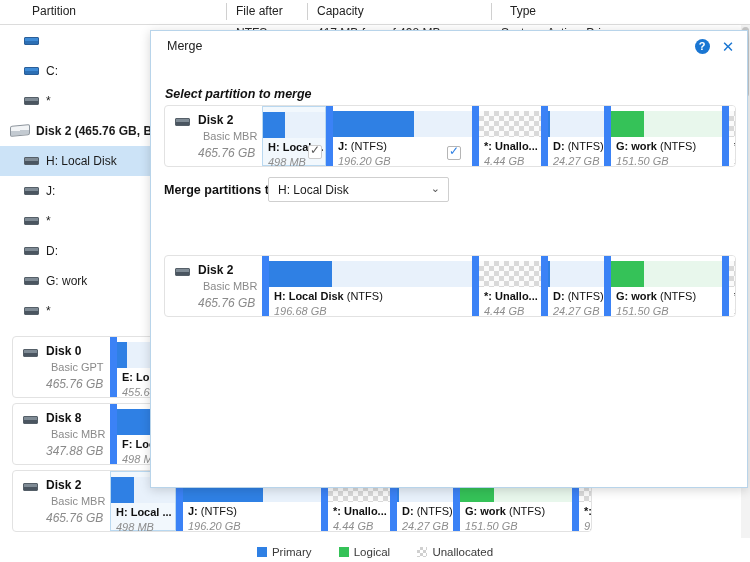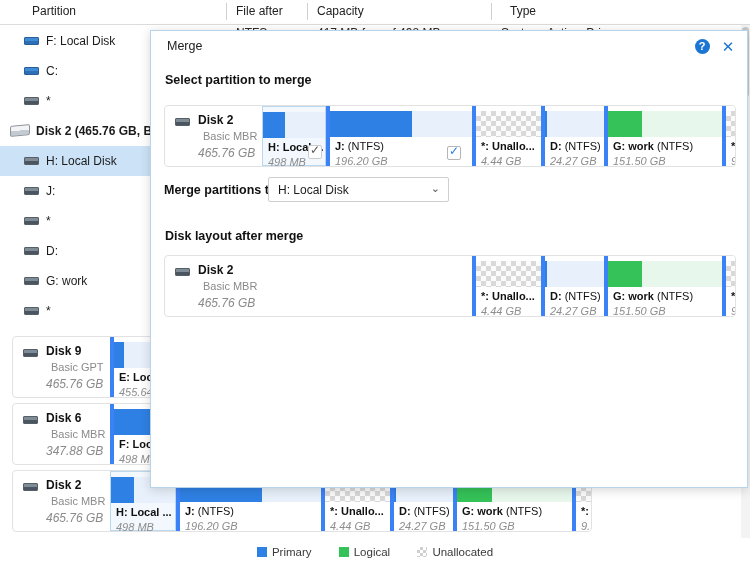--- a/index.html
+++ b/index.html
@@ -85,21 +85,21 @@
   .disk-info .di-type {
     position: absolute; left: 38px; top: 24px; font-size: 11px; color: #8a8a8a;
   }
   .disk-info .di-size {
     position: absolute; left: 33px; top: 40px; font-size: 12px;
     color: #8a8a8a; font-style: italic;
   }
   .parts { position: absolute; left: 97px; top: 0; bottom: 0; right: 0; }
   .part {
     position: absolute; top: 0; bottom: 0;
-    border-left: 4px solid #3b82f6;
+    border-left: 7px solid #3b82f6;
     background: #fff;
   }
   .part .bar {
     position: absolute; left: 0; right: 0; top: 5px; height: 26px;
   }
   .part .bar .fill { position: absolute; left: 0; top: 0; bottom: 0; }
   .part .p-name {
     position: absolute; left: 5px; top: 34px; font-size: 11px;
     font-weight: bold; color: #111; white-space: nowrap;
   }
@@ -235,21 +235,20 @@
 
     <div class="row-under">
       <span style="left:236px;">NTFS</span>
       <span style="left:317px;">417 MB     free of 498 MB</span>
       <span style="left:501px;">System, Active, Primary</span>
     </div>
 
     <div id="tree">
       <div class="tree-item">
         <span class="hdd-ico blue"></span>
-        <span class="t-label">F: Local Disk</span>
       </div>
       <div class="tree-item">
         <span class="hdd-ico blue"></span>
         <span class="t-label">C:</span>
       </div>
       <div class="tree-item">
         <span class="hdd-ico"></span>
         <span class="t-label">*</span>
       </div>
       <div class="tree-item disk">
@@ -282,39 +281,39 @@
       </div>
       <div class="tree-item">
         <span class="hdd-ico"></span>
         <span class="t-label">I: Download</span>
       </div>
     </div>
 
     <div class="disk-card" style="left:12px; top:336px; width:580px; height:62px;">
       <div class="disk-info">
         <span class="di-ico"></span>
-        <span class="di-name">Disk 9</span>
+        <span class="di-name">Disk 0</span>
         <span class="di-type">Basic GPT</span>
         <span class="di-size">465.76 GB</span>
       </div>
       <div class="parts">
         <div class="part" style="left:0; width:483px;">
           <div class="bar bar-primary-bg">
             <div class="fill bar-primary-fill" style="width:2%;"></div>
           </div>
           <div class="p-name"><span>E: Local Dis</span></div>
           <div class="p-size">455.64 GB</div>
         </div>
       </div>
     </div>
 
     <div class="disk-card" style="left:12px; top:403px; width:580px; height:62px;">
       <div class="disk-info">
         <span class="di-ico"></span>
-        <span class="di-name">Disk 6</span>
+        <span class="di-name">Disk 8</span>
         <span class="di-type">Basic MBR</span>
         <span class="di-size">347.88 GB</span>
       </div>
       <div class="parts">
         <div class="part" style="left:0; width:483px;">
           <div class="bar bar-primary-bg">
             <div class="fill bar-primary-fill" style="width:36%;"></div>
           </div>
           <div class="p-name"><span>F: Local ...</span></div>
           <div class="p-size">498 MB</div>
@@ -401,21 +400,21 @@
   <div id="dialog">
 
     <div id="dlg-titlebar">
       <div id="dlg-title">Merge</div>
       <div class="dlg-btn" id="dlg-help">
         <span class="circ">?</span>
       </div>
       <div class="dlg-btn" id="dlg-close">✕</div>
     </div>
 
-    <div class="dlg-section-title" style="left:14px; top:42px;">Select partition to merge</div>
+    <div class="dlg-section-title" style="left:14px; top:56px;font-style:italic;">Select partition to merge</div>
 
     <div id="sel-strip" class="disk-card">
       <div class="disk-info">
         <span class="di-ico"></span>
         <span class="di-name">Disk 2</span>
         <span class="di-type">Basic MBR</span>
         <span class="di-size">465.76 GB</span>
       </div>
       <div class="parts">
 
@@ -476,31 +475,40 @@
 
       </div>
     </div>
 
     <div id="merge-to-label">Merge partitions to:</div>
     <div id="merge-to-select">
       <span class="val">H: Local Disk</span>
       <span class="chev">⌄</span>
     </div>
 
-    <div class="dlg-section-title" style="left:14px; top:198px;">Disk layout after merge</div>
 
     <div id="after-strip" class="disk-card">
       <div class="disk-info">
         <span class="di-ico"></span>
         <span class="di-name">Disk 2</span>
         <span class="di-type">Basic MBR</span>
         <span class="di-size">465.76 GB</span>
       </div>
       <div class="parts">
 
+        <div class="part" style="left:0; width:210px;">
+          <div class="bar bar-primary-bg">
+            <div class="fill bar-primary-fill" style="width:31%;"></div>
+          </div>
+          <div class="p-name">
+            <span>H: Local Disk</span>
+            <span class="fs">(NTFS)</span>
+          </div>
+          <div class="p-size">196.68 GB</div>
+        </div>
 
         <div class="part" style="left:210px; width:69px;">
           <div class="bar bar-unalloc"></div>
           <div class="p-name"><span>*: Unallo...</span></div>
           <div class="p-size">4.44 GB</div>
         </div>
 
         <div class="part" style="left:279px; width:63px;">
           <div class="bar bar-primary-bg">
             <div class="fill bar-primary-fill" style="width:4%;"></div>

